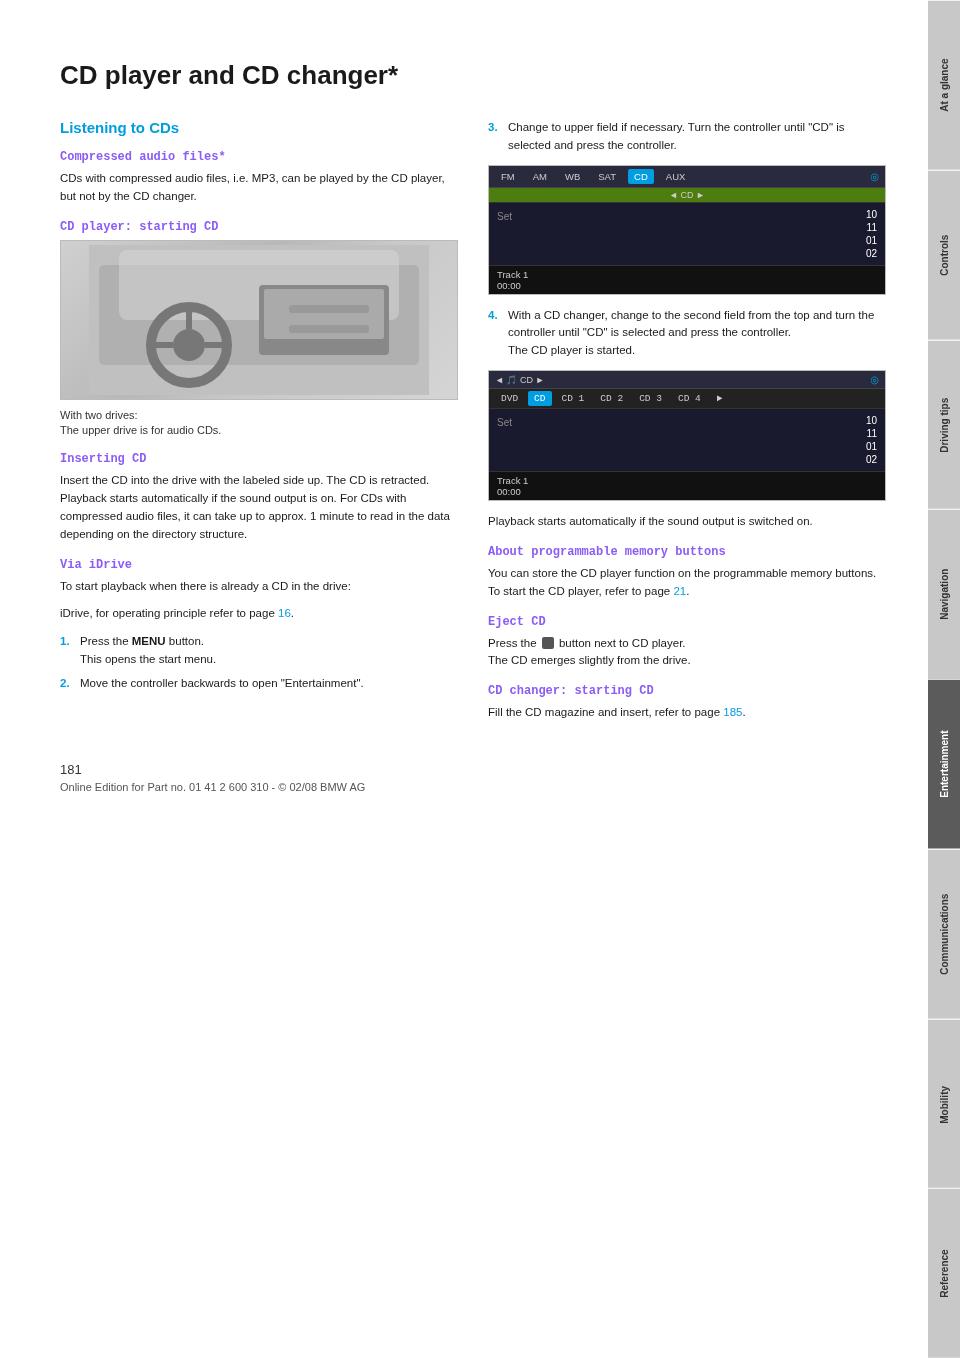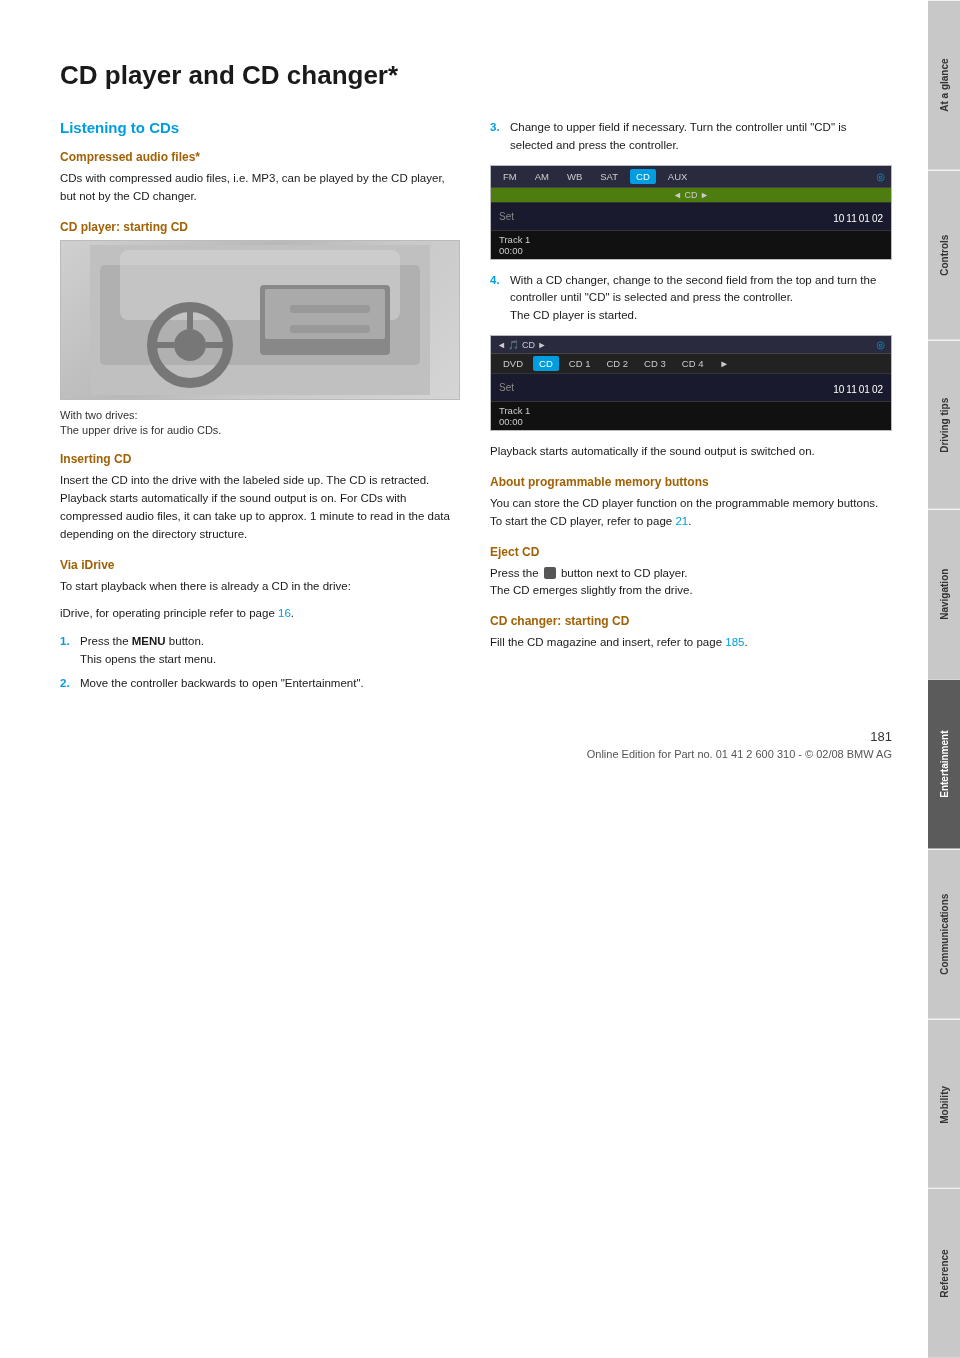--- a/index.html
+++ b/index.html
@@ -38,22 +38,22 @@
       align-items: center;
       justify-content: center;
     }
     .side-tab.active {
       background: #5b5b5b;
       color: #fff;
     }
 
     
     .main-content {
-      margin-right: 44px;
-      padding: 40px 24px 40px 60px;
+      margin-right: 32px;
+      padding: 40px 42px 40px 60px;
       position: relative;
     }
 
     
     .page-title {
       font-size: 26px;
       font-weight: bold;
       color: #1a1a1a;
       margin-bottom: 28px;
       margin-top: 20px;
@@ -75,23 +75,24 @@
     
     .section-h2 {
       font-size: 15px;
       font-weight: bold;
       color: #009ee0;
       margin-bottom: 10px;
     }
     .section-h3 {
       font-size: 12px;
       font-weight: bold;
-      color: #a16207;
+      color: #8b5cf6;
       margin-bottom: 6px;
       margin-top: 14px;
+      font-family: Liberation Mono, monospace;
     }
 
     
     .body-text {
       font-size: 11.5px;
       line-height: 1.55;
       color: #1a1a1a;
       margin-bottom: 10px;
     }
 
@@ -148,21 +149,21 @@
       gap: 24px;
     }
     .screen-left {
       flex: 1;
       color: #aaa;
       font-size: 10px;
       padding: 4px 0;
     }
     .screen-right {
       display: flex;
-      flex-direction: row;
+      flex-direction: column;
       align-items: flex-end;
       font-size: 10px;
       color: #fff;
       padding: 2px 0;
       gap: 2px;
     }
     .screen-footer {
       background: #111;
       padding: 3px 8px;
       display: flex;
@@ -201,21 +202,21 @@
       min-width: 14px;
     }
 
     a.inline-link {
       color: #009ee0;
       text-decoration: none;
     }
 
     
     .page-footer {
-      text-align: right;
+      text-align: left;
       font-size: 11px;
       color: #555;
       margin-top: 30px;
       padding-bottom: 20px;
     }
     .footer-page-num {
       font-size: 13px;
       color: #333;
       display: block;
       margin-bottom: 4px;
@@ -384,21 +385,21 @@
           <span class="num-label">4.</span>
           <span>With a CD changer, change to the second field from the top and turn the controller until "CD" is selected and press the controller.<br>The CD player is started.</span>
         </li>
       </ol>
 
       <div class="screen-ui">
         <div class="screen-topbar2">
           <span style="color:#ccc; font-size:9px; margin-right:4px;">◄ 🎵 CD ►</span>
           <span style="margin-left:auto; color:#009ee0; font-size:10px;">◎</span>
         </div>
-        <div style="background:#222; padding:2px 6px; display:flex; gap:4px; border-bottom:1px solid #333;">
+        <div style="background:#222; padding:2px 6px; display:flex; gap:4px; border-bottom:1px solid #333;font-family:Liberation Mono, monospace;">
           <span class="screen-tab">DVD</span>
           <span class="screen-tab selected">CD</span>
           <span class="screen-tab">CD 1</span>
           <span class="screen-tab">CD 2</span>
           <span class="screen-tab">CD 3</span>
           <span class="screen-tab">CD 4</span>
           <span class="screen-tab">►</span>
         </div>
         <div class="screen-body">
           <div class="screen-left">

